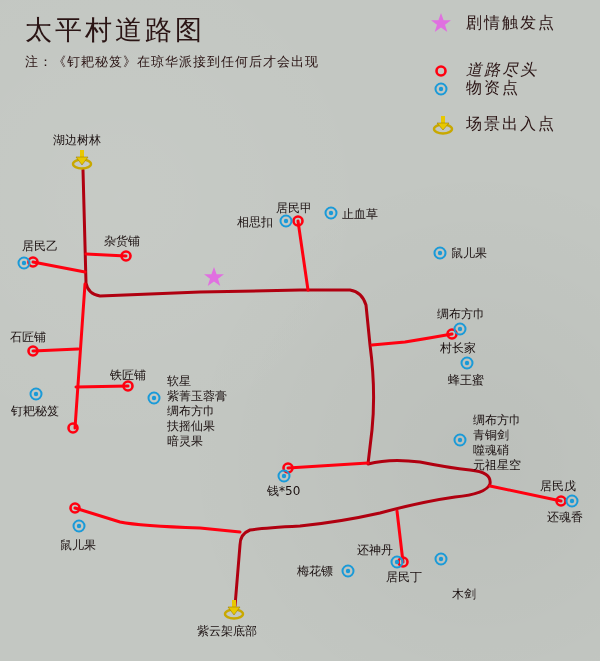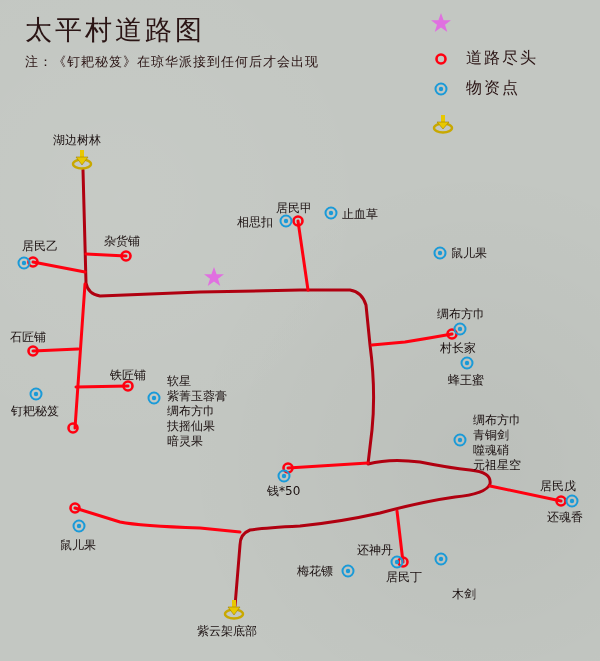--- a/index.html
+++ b/index.html
@@ -39,40 +39,42 @@
 <div class="bg-tex"></div>
 
 <div class="title">太平村道路图</div>
 <div class="note">注：《钉耙秘笈》在琼华派接到任何后才会出现</div>
 
 <div class="legend">
   <div class="legend-item" style="top:0px;">
     <svg width="22" height="22" viewBox="0 0 22 22">
       <polygon points="11,1 13.6,8.2 21,8.2 15,12.8 17.3,20 11,15.6 4.7,20 7,12.8 1,8.2 8.4,8.2" fill="#e070e0"></polygon>
     </svg>
+    <span class="lbl">剧情触发点</span>
   </div>
-  <div class="legend-item" style="top:36px; left:4px;">
+  <div class="legend-item" style="top:48px; left:4px;font-style:italic;">
     <svg width="14" height="14" viewBox="0 0 14 14">
       <circle cx="7" cy="7" r="4.5" fill="none" stroke="#ff0010" stroke-width="2.6"></circle>
     </svg>
     <span class="lbl" style="margin-left:18px;">道路尽头</span>
   </div>
   <div class="legend-item" style="top:66px; left:4px;">
     <svg width="14" height="14" viewBox="0 0 14 14">
       <circle cx="7" cy="7" r="5.5" fill="none" stroke="#1a9ad8" stroke-width="2"></circle>
       <circle cx="7" cy="7" r="2.2" fill="#1a9ad8"></circle>
     </svg>
     <span class="lbl" style="margin-left:18px;">物资点</span>
   </div>
   <div class="legend-item" style="top:102px; left:2px;">
     <svg width="22" height="20" viewBox="0 0 22 20">
       <ellipse cx="11" cy="14" rx="9" ry="4.5" fill="none" stroke="#c8a800" stroke-width="2.4"></ellipse>
       <rect x="9" y="1" width="4" height="8" fill="#e8c800"></rect>
       <polygon points="5,8 17,8 11,15" fill="#e8c800" stroke="#a08000" stroke-width="0.6"></polygon>
     </svg>
+    <span class="lbl" style="margin-left:12px;">场景出入点</span>
   </div>
 </div>
 
 <svg class="map" width="600" height="661" viewBox="0 0 600 661">
   <defs>
     <g id="deadend">
       <circle r="4.5" fill="none" stroke="#ff0010" stroke-width="2.6"></circle>
     </g>
     <g id="item">
       <circle r="5.5" fill="none" stroke="#1a9ad8" stroke-width="2"></circle>

